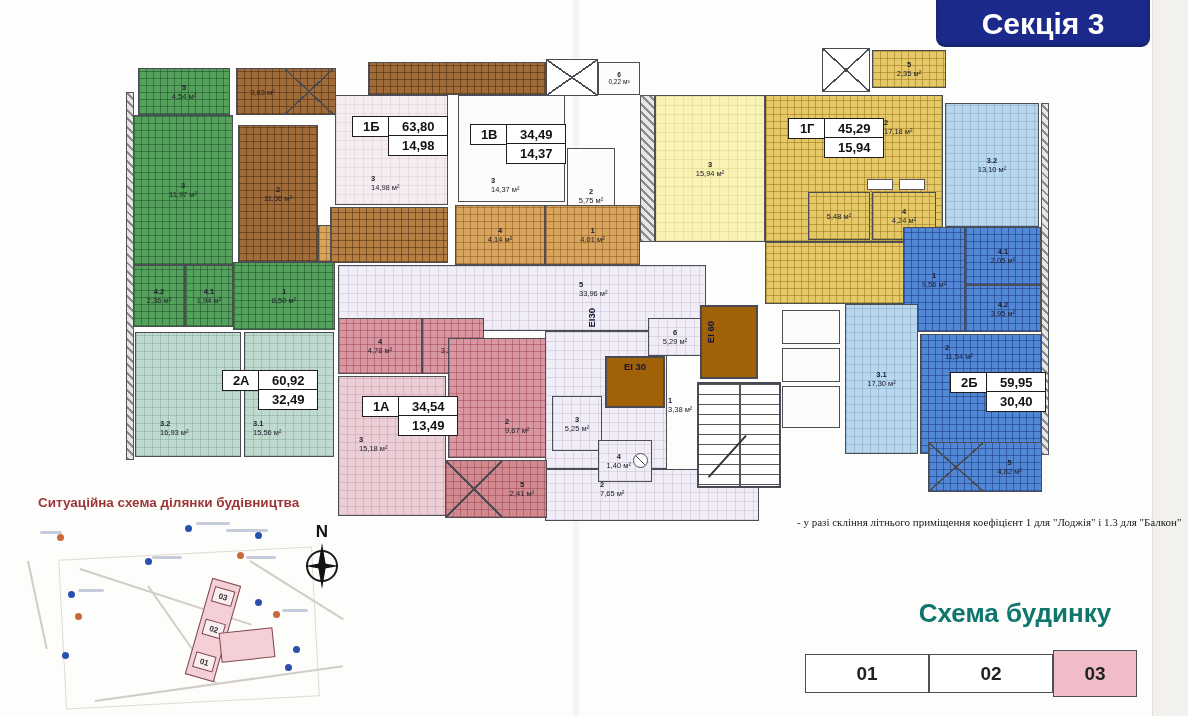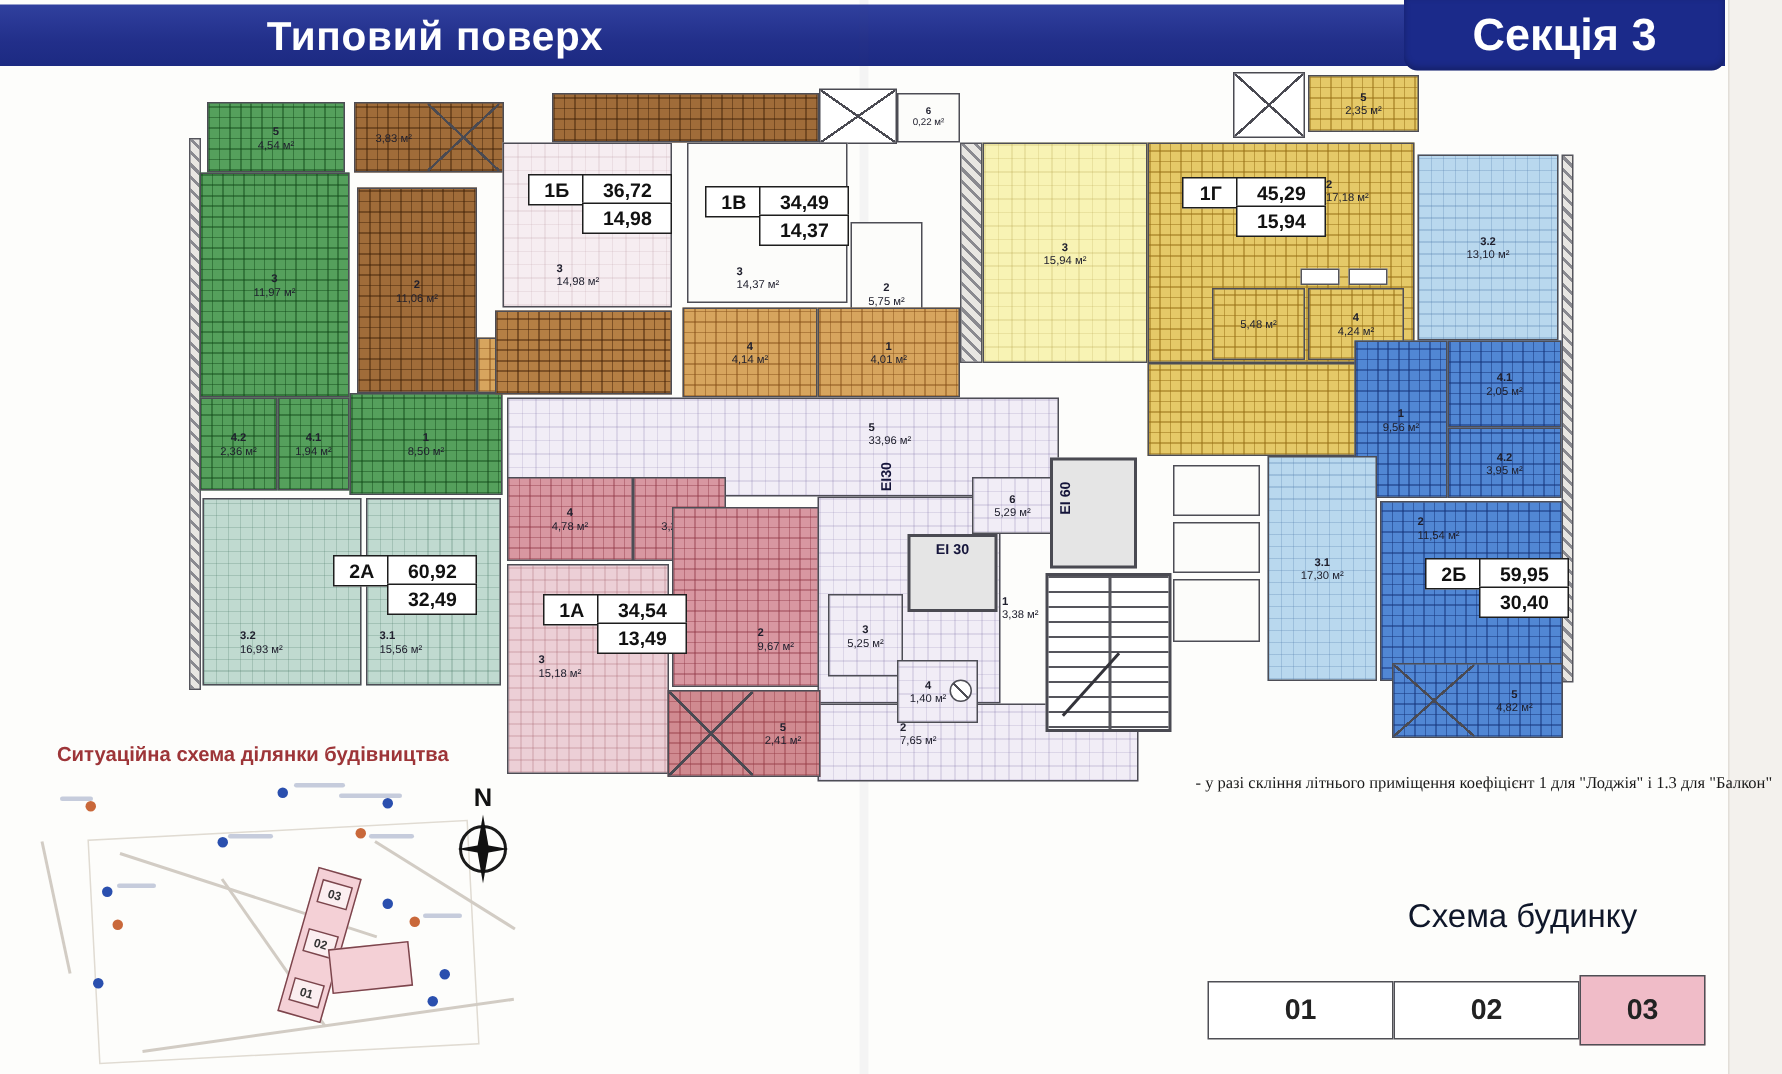--- a/index.html
+++ b/index.html
@@ -52,21 +52,21 @@
   .apt span{position:absolute;background:#fff;border:1.5px solid #1d1d1d;box-sizing:border-box;
             display:flex;align-items:center;justify-content:center;}
   .apt .apt-code{left:0;top:0;width:40%;height:52%;}
   .apt .apt-total{right:0;top:0;width:62%;height:52%;}
   .apt .apt-living{right:0;bottom:0;width:62%;height:52%;}
   .stairs{position:absolute;background-color:#fff;border:2px solid #4a4a52;box-sizing:border-box;
       background-image:repeating-linear-gradient(180deg,#55555c 0 1.5px,transparent 1.5px 10px);}
   .stairs::before{content:"";position:absolute;left:50%;top:0;bottom:0;width:1.5px;background:#55555c;}
   .stairs::after{content:"";position:absolute;left:12%;bottom:8%;width:70%;height:1.6px;background:#33333a;
       transform:rotate(-48deg);transform-origin:left bottom;}
-  .lift{position:absolute;background:#e5e5e5;border:2px solid #4a4a52;box-sizing:border-box;}
+  .lift{position:absolute;background:#a16207;border:2px solid #4a4a52;box-sizing:border-box;}
   .lift-lab{position:absolute;font-size:9.5px;font-weight:700;color:#14143a;}
   .vtext{writing-mode:vertical-rl;transform:rotate(180deg);}
   .wc{position:absolute;border-radius:50%;border:1.2px solid #4d4d55;background:
       linear-gradient(to top right,transparent calc(50% - .7px),#4d4d55 calc(50% - .7px),#4d4d55 calc(50% + .7px),transparent calc(50% + .7px)) #fff;}
   
   .map-title{position:absolute;left:38px;top:495px;font-size:13.5px;font-weight:bold;color:#9d3538;}
   .road{position:absolute;height:2px;background:#d2ccc4;transform-origin:left center;}
   .boundary{position:absolute;border:1.5px solid #e0dbd2;transform:rotate(-3deg);}
   .pin{position:absolute;width:7px;height:7px;border-radius:50%;}
   .pin.blue{background:#2a4fae;} .pin.orange{background:#c9683a;}
@@ -77,33 +77,30 @@
   .compass{position:absolute;left:300px;top:522px;width:44px;text-align:center;}
   .compass .n{font-size:17px;font-weight:bold;color:#111;}
   
   .notes{position:absolute;left:795px;top:514px;width:392px;font-family:"Liberation Serif",serif;
          font-size:11px;line-height:1.3;color:#191919;}
   .notes .nt{font-weight:600;}
   .notes ul{margin:1px 0 0 0;padding:0;list-style:none;}
   .notes li{padding-left:10px;text-indent:-8px;}
   .notes li::before{content:"- ";}
   .scheme-title{position:absolute;left:900px;top:598px;width:230px;text-align:center;
-        font-size:22px;font-weight:normal;color:#0f172a;}
+        font-size:26px;font-weight:bold;color:#0f766e;}
   .scheme{position:absolute;left:805px;top:650px;width:332px;height:47px;}
   .scheme .sec{position:absolute;background:#fff;border:1.6px solid #4f4f55;box-sizing:border-box;
         display:flex;align-items:center;justify-content:center;font-size:19px;font-weight:bold;color:#222;}
 </style>
 </head>
 <body>
 
 <div id="page">
 
-  <div class="banner">
-    <div class="banner-title">Типовий поверх</div>
-  </div>
   <div class="section-box">
     <span class="section-title">Секція 3</span>
   </div>
   <div class="edge-strip"></div>
   <div class="fold" style="left:573px"></div>
 
   <div>
     <div class="wallseg" style="left:126px;top:92px;width:8px;height:368px"></div>
     <div class="wallseg" style="left:1041px;top:103px;width:8px;height:352px"></div>
     <div class="wallseg" style="left:640px;top:95px;width:15px;height:147px"></div>
@@ -181,21 +178,21 @@
     <div class="room hatch-brown2" style="left:330px;top:207px;width:118px;height:56px;z-index:0"></div>
 
     <div class="room cream" style="left:335px;top:95px;width:113px;height:110px">
       <span class="rl pin" style="left:35px;top:78px">
           <b>3</b>
           <i>14,98 м²</i>
         </span>
     </div>
     <div class="apt" style="left:352px;top:116px">
       <span class="apt-code">1Б</span>
-      <span class="apt-total">36,72</span>
+      <span class="apt-total">63,80</span>
       <span class="apt-living">14,98</span>
     </div>
 
     <div class="room whiteroom" style="left:458px;top:95px;width:107px;height:107px">
       <span class="rl pin" style="left:32px;top:80px">
           <b>3</b>
           <i>14,37 м²</i>
         </span>
     </div>
     <div class="apt" style="left:470px;top:124px">

